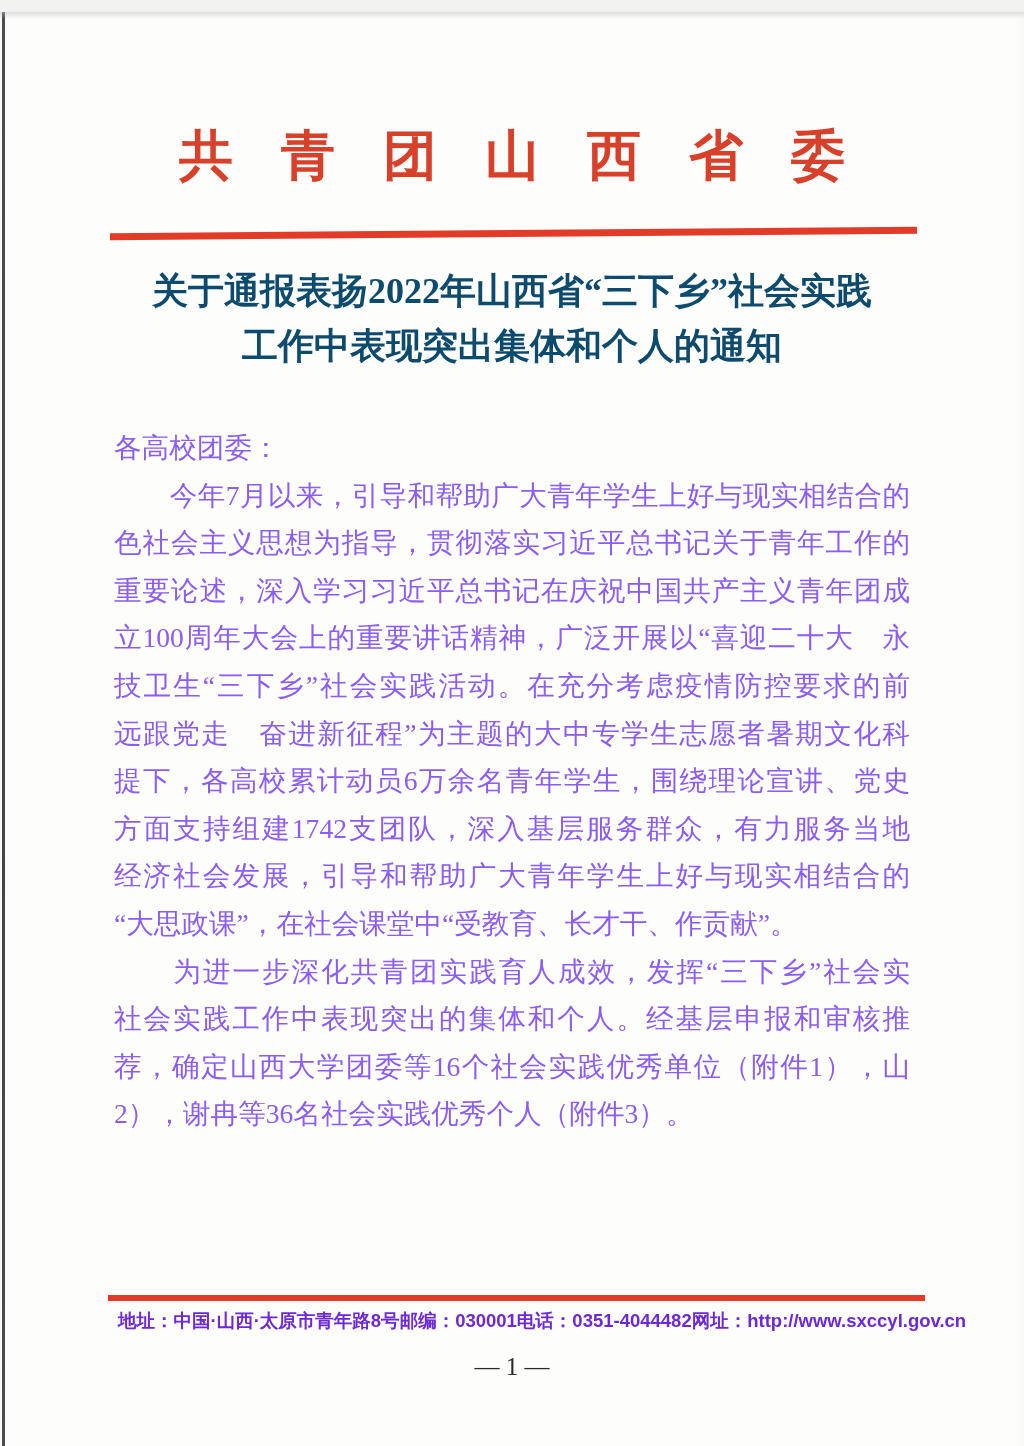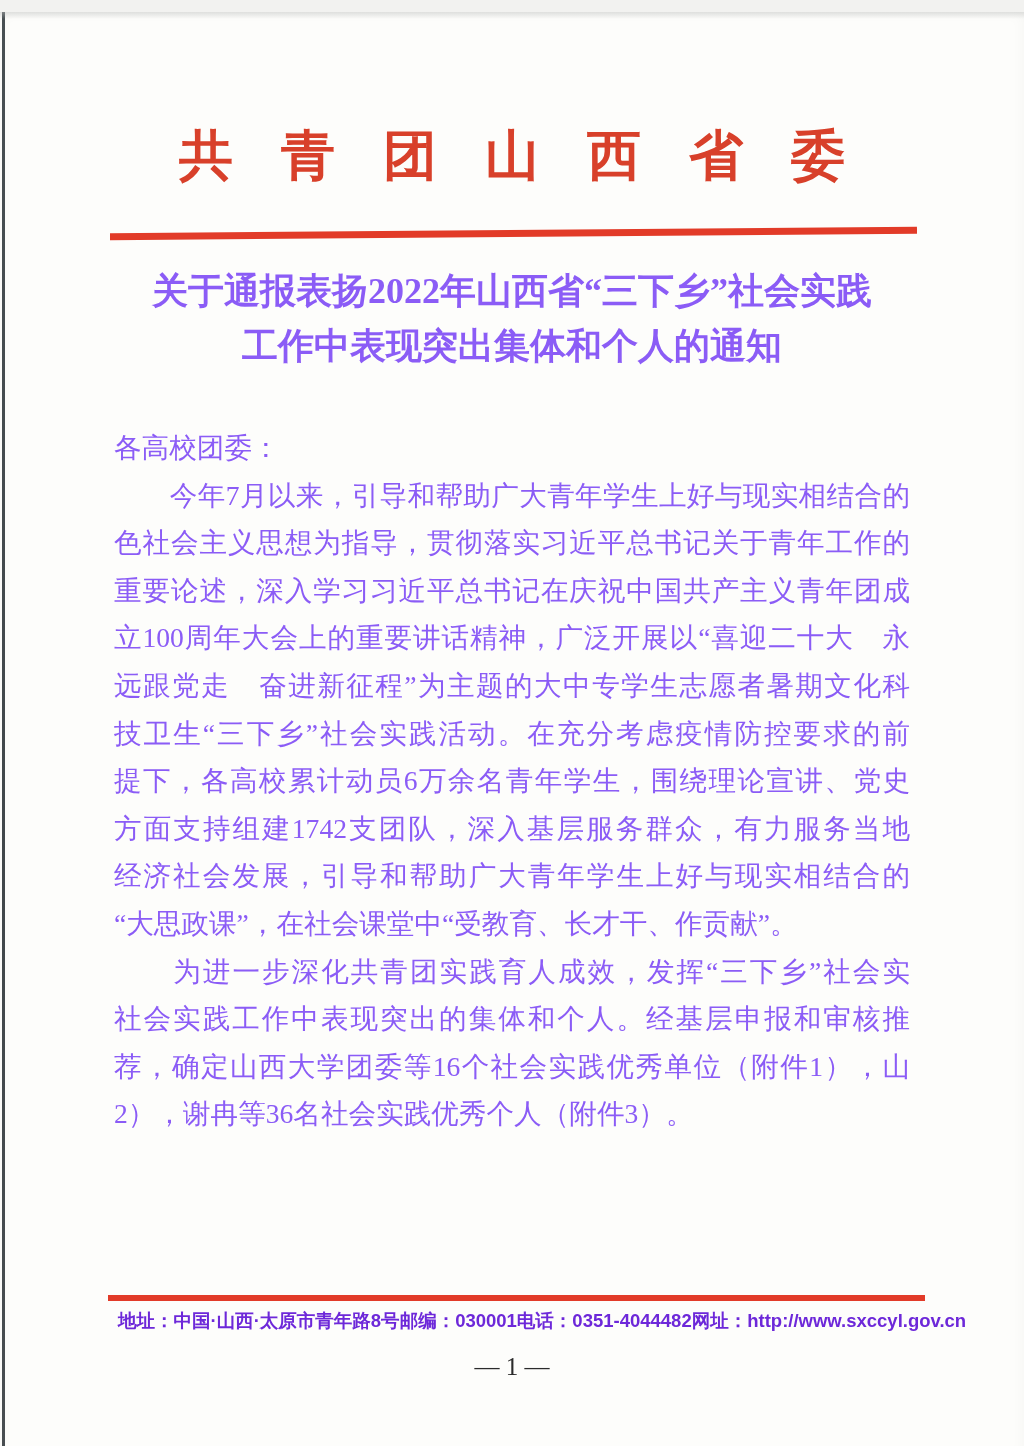--- a/index.html
+++ b/index.html
@@ -59,21 +59,21 @@
     transform: rotate(-0.45deg);
   }
   
   .doc-title {
     position: absolute;
     left: 0;
     right: 0;
     top: 252px;
     text-align: center;
     font-weight: bold;
-    color: #8b5cf6;
+    color: #0c4a6e;
     font-size: 36px;
     line-height: 55px;
   }
   
   .body-block {
     position: absolute;
     left: 114px;
     top: 412px;
     width: 796px;
     font-size: 27.6px;
@@ -142,22 +142,22 @@
     <div>工作中表现突出集体和个人的通知</div>
   </div>
 
   <div class="body-block">
     <div class="salutation">各高校团委：</div>
     <div id="paragraphs-host">
         <div class="line">　　今年7月以来，引导和帮助广大青年学生上好与现实相结合的</div>
         <div class="line">色社会主义思想为指导，贯彻落实习近平总书记关于青年工作的</div>
         <div class="line">重要论述，深入学习习近平总书记在庆祝中国共产主义青年团成</div>
         <div class="line">立100周年大会上的重要讲话精神，广泛开展以“喜迎二十大　永</div>
+        <div class="line">技卫生“三下乡”社会实践活动。在充分考虑疫情防控要求的前</div>
         <div class="line">远跟党走　奋进新征程”为主题的大中专学生志愿者暑期文化科</div>
-        <div class="line">技卫生“三下乡”社会实践活动。在充分考虑疫情防控要求的前</div>
         <div class="line">提下，各高校累计动员6万余名青年学生，围绕理论宣讲、党史</div>
         <div class="line">方面支持组建1742支团队，深入基层服务群众，有力服务当地</div>
         <div class="line">经济社会发展，引导和帮助广大青年学生上好与现实相结合的</div>
         <div class="line last">“大思政课”，在社会课堂中“受教育、长才干、作贡献”。</div>
         <div class="line">　　为进一步深化共青团实践育人成效，发挥“三下乡”社会实</div>
         <div class="line">社会实践工作中表现突出的集体和个人。经基层申报和审核推</div>
         <div class="line">荐，确定山西大学团委等16个社会实践优秀单位（附件1），山</div>
         <div class="line last">2），谢冉等36名社会实践优秀个人（附件3）。</div>
       </div>
   </div>

